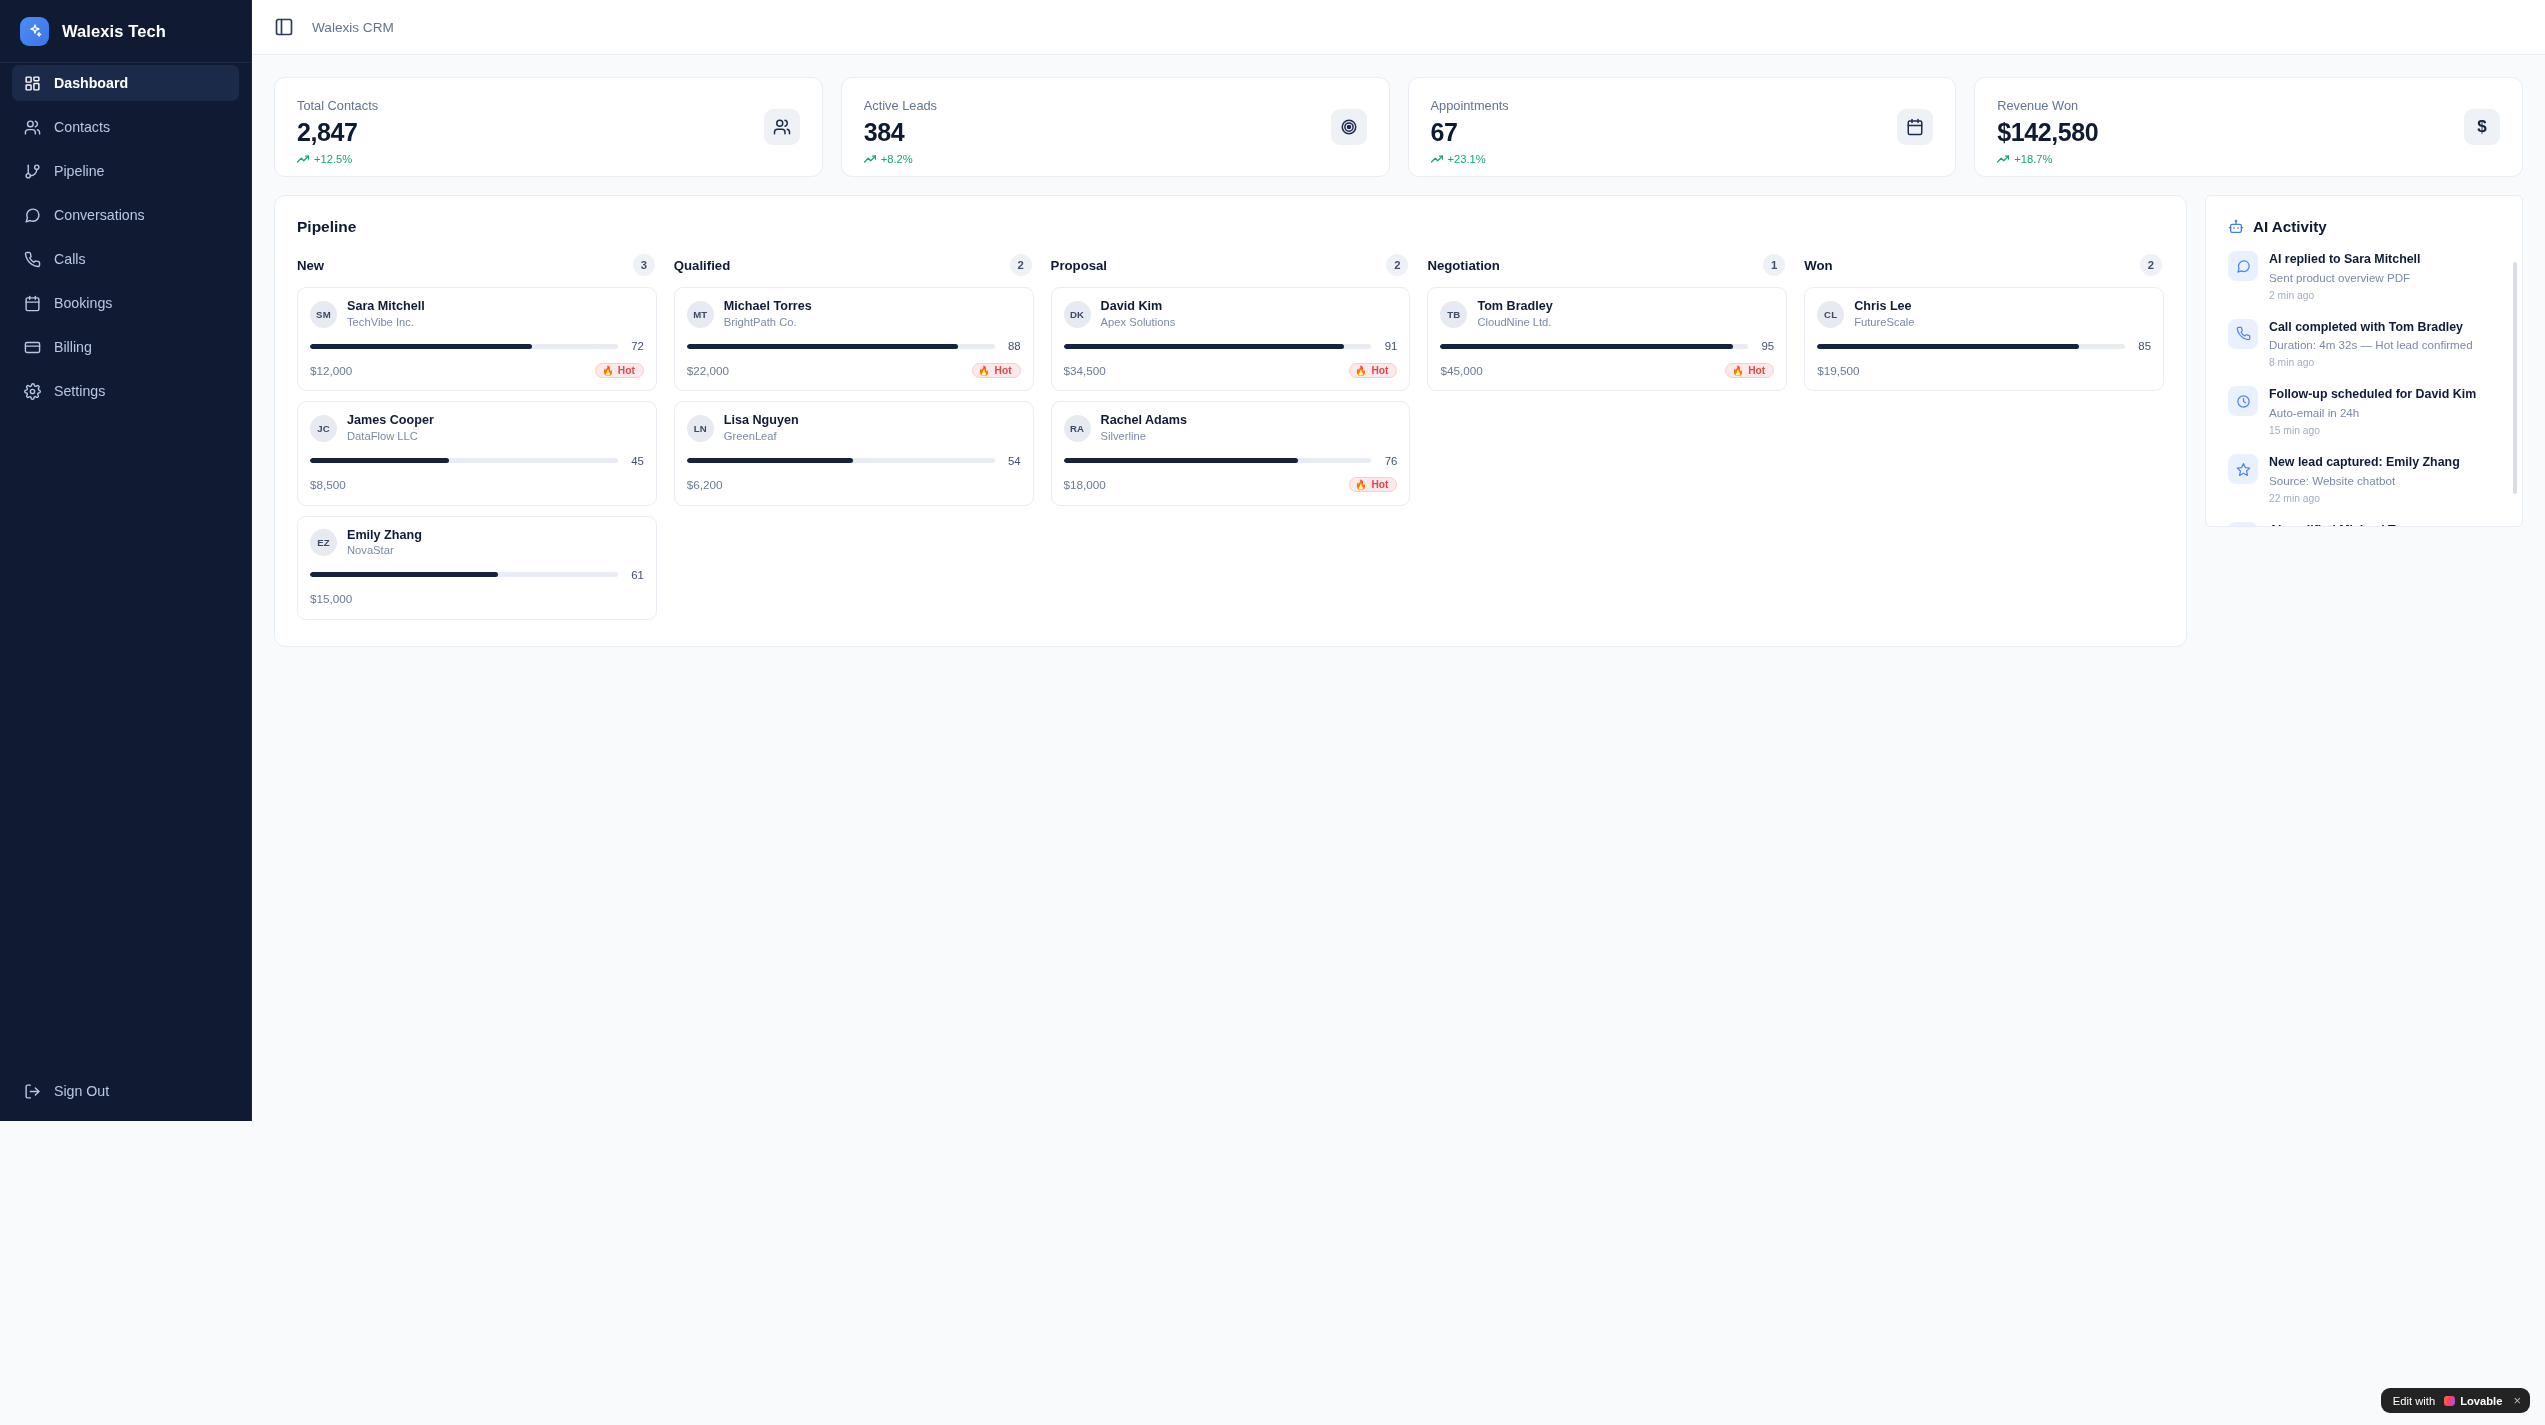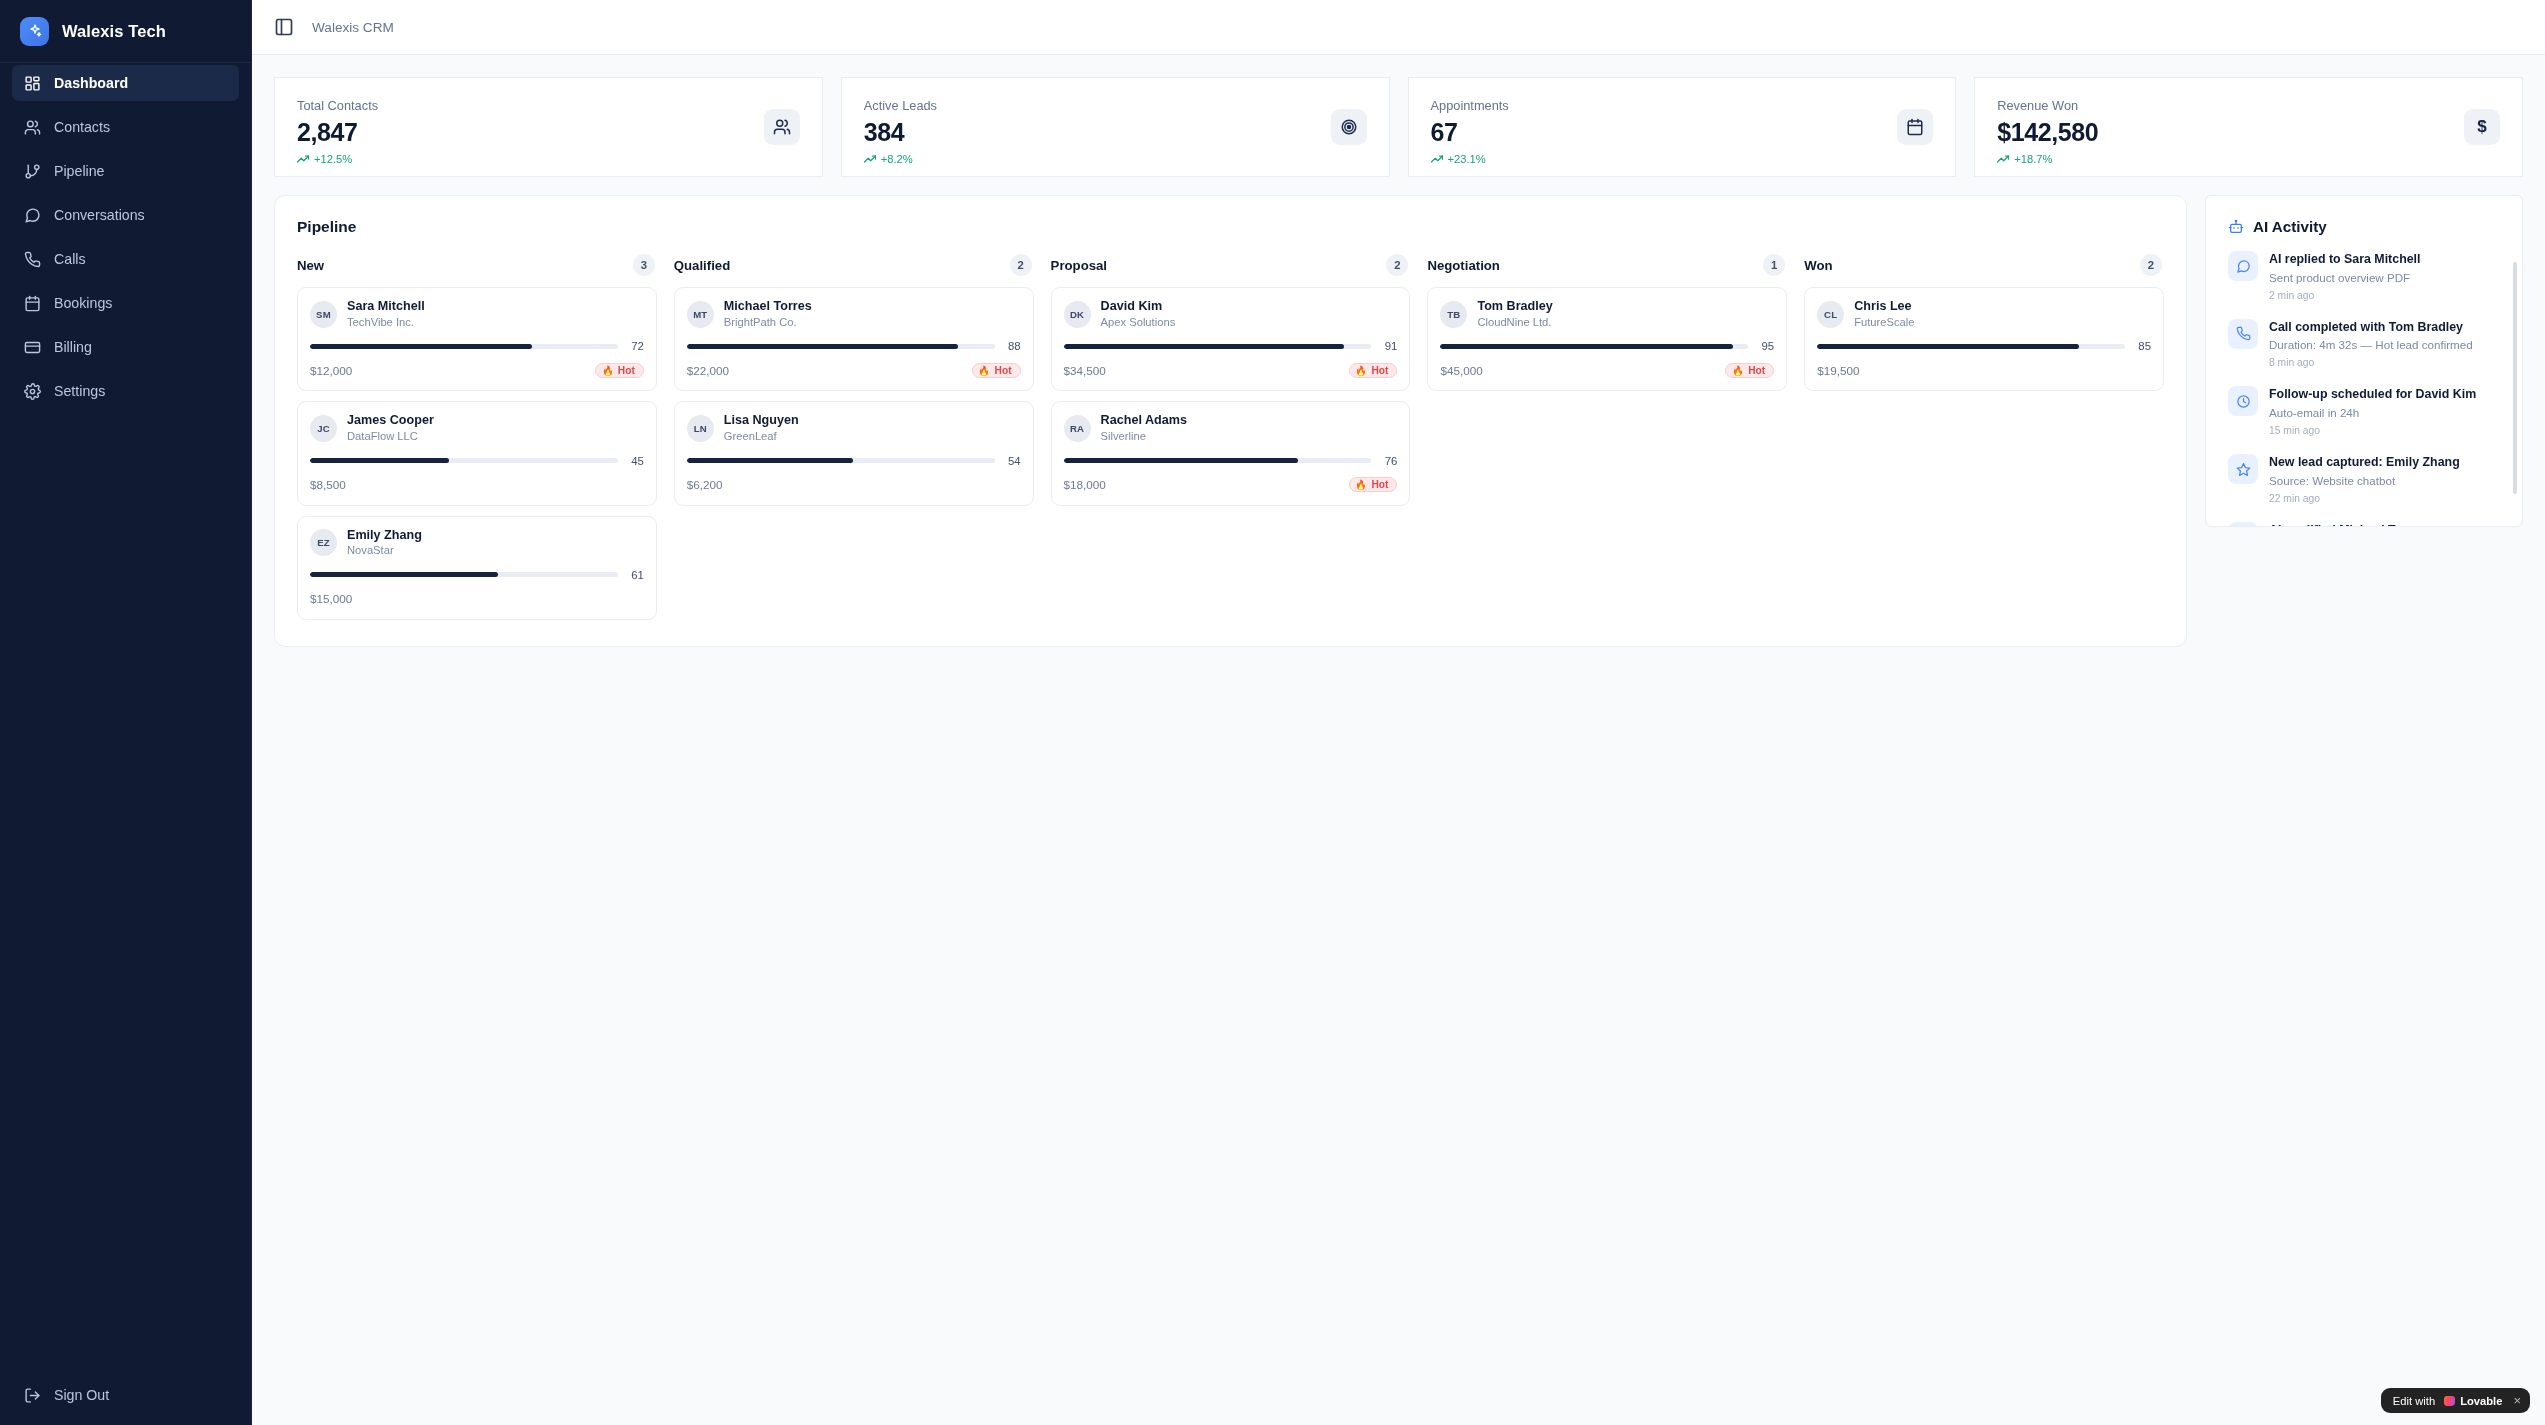--- a/index.html
+++ b/index.html
@@ -6,21 +6,21 @@
   html, body {
     width: 2545px; height: 1425px;
     font-family: "Liberation Sans", sans-serif;
     background: #f8fafc;
     overflow: hidden;
   }
   .app { display: flex; width: 2545px; height: 1425px; }
 
   
   .sidebar {
-    width: 252px; flex: 0 0 252px; height: 1425px;
+    width: 252px; flex: 0 0 252px; height: 1121px;
     background: #101a33; color: #cfd9ea;
     display: flex; flex-direction: column;
     border-right: 1px solid #1c2741;
   }
   .brand {
     display: flex; align-items: center; gap: 13px;
     padding: 18px 20px; height: 63px;
     border-bottom: 1px solid #1d2842;
   }
   .brand-logo {
@@ -56,21 +56,21 @@
     padding: 0 22px; background: #ffffff; border-bottom: 1px solid #e8edf4;
   }
   .panel-toggle { width: 20px; height: 20px; cursor: pointer; display:block; }
   .crm-title { font-size: 13.6px; color: #64748b; font-weight: 400; }
 
   .content { padding: 22px 22px 0 22px; }
 
   
   .stats { display: flex; gap: 18px; }
   .stat {
-    flex: 1; background: #ffffff; border: 1px solid #e9eef5; border-radius: 0;
+    flex: 1; background: #ffffff; border: 1px solid #e9eef5; border-radius: 11px;
     padding: 20px 22px; height: 100px; position: relative;
     display: flex; align-items: flex-start; justify-content: space-between;
   }
   .stat-label { font-size: 12.8px; color: #64748b; margin-bottom: 5px; }
   .stat-value { font-size: 25px; font-weight: 700; color: #0f1b33; letter-spacing: -.4px; line-height: 1.15; }
   .stat-delta { display: flex; align-items: center; gap: 5px; margin-top: 6px; font-size: 11.2px; color: #17a673; font-weight: 500; }
   .stat-delta svg { width: 12px; height: 12px; display:block; }
   .stat-ico {
     width: 36px; height: 36px; border-radius: 9px; background: #eef1f6;
     display: flex; align-items: center; justify-content: center;

